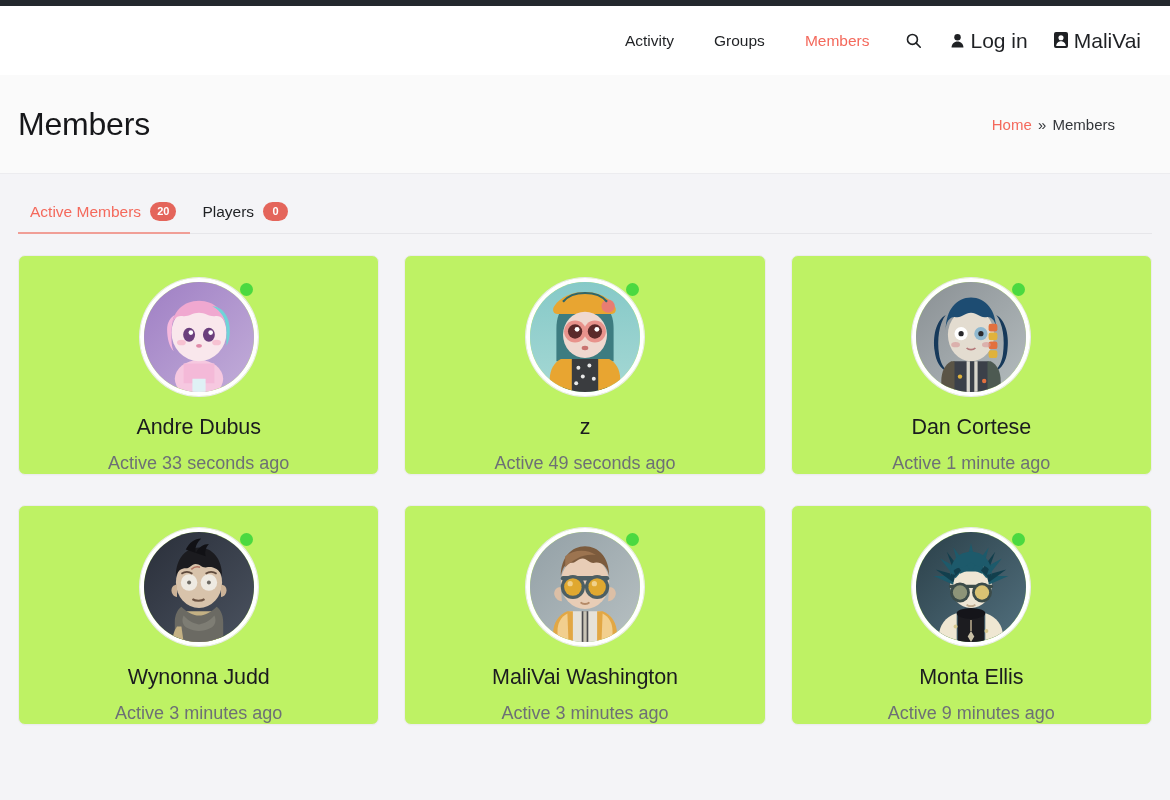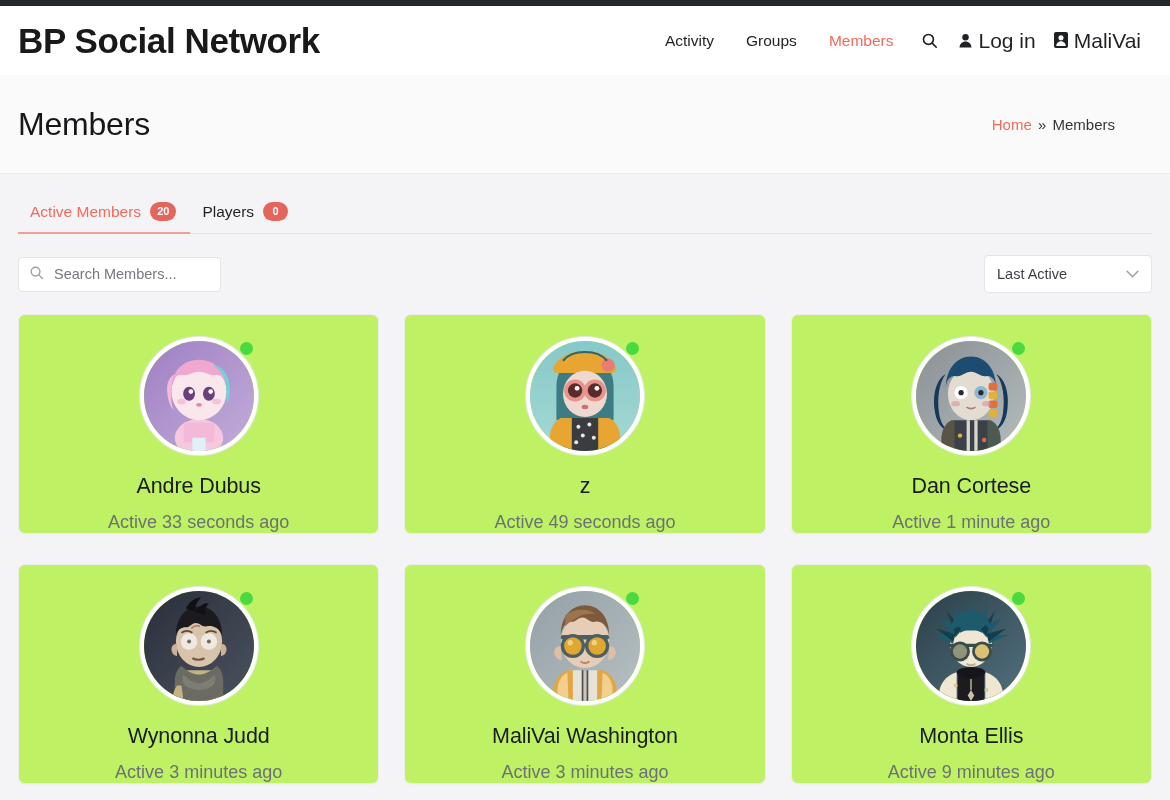--- a/index.html
+++ b/index.html
@@ -35,21 +35,21 @@
     color: #18191a;
     letter-spacing: -0.4px;
     line-height: 1;
     white-space: nowrap;
     cursor: pointer;
   }
   .header-nav {
     margin-left: auto;
     display: flex;
     align-items: center;
-    gap: 0;
+    gap: 8px;
   }
   .nav-link {
     font-size: 15.5px;
     color: #1f2124;
     text-decoration: none;
     padding: 0 16px;
     white-space: nowrap;
     cursor: pointer;
   }
   .nav-link.active { color: #f4695c; }
@@ -259,21 +259,20 @@
     color: #6d7075;
     text-align: center;
   }
 </style>
 </head>
 <body>
 
 <div class="admin-bar"></div>
 
 <header class="site-header">
-  <div class="site-title">BP Social Network</div>
   <nav class="header-nav">
     <a class="nav-link">Activity</a>
     <a class="nav-link">Groups</a>
     <a class="nav-link active">Members</a>
     <span class="nav-icon-btn">
       <svg width="17" height="17" viewBox="0 0 24 24" fill="none" stroke="#1f2124" stroke-width="2.3" stroke-linecap="round">
         <circle cx="10.5" cy="10.5" r="7"></circle>
           <line x1="15.8" y1="15.8" x2="21.5" y2="21.5"></line>
       </svg>
     </span>
@@ -314,40 +313,20 @@
     <button class="tab active">
       <span>Active Members</span>
       <span class="tab-badge">20</span>
     </button>
     <button class="tab">
       <span>Players</span>
       <span class="tab-badge">0</span>
     </button>
   </div>
 
-  <div class="filter-bar">
-    <div class="search-box">
-      <span>
-        <svg width="15" height="15" viewBox="0 0 24 24" fill="none" stroke="#9aa0a6" stroke-width="2.2" stroke-linecap="round">
-          <circle cx="10.5" cy="10.5" r="7"></circle>
-            <line x1="15.8" y1="15.8" x2="21.5" y2="21.5"></line>
-        </svg>
-      </span>
-      <input type="text" placeholder="Search Members..." style="">
-    </div>
-
-    <div class="sort-select">
-      <span class="label">Last Active</span>
-      <span class="chev">
-        <svg width="13" height="8" viewBox="0 0 14 9" fill="none" stroke="#9aa0a6" stroke-width="1.7" stroke-linecap="round" stroke-linejoin="round">
-          <polyline points="1,1.5 7,7.5 13,1.5"></polyline>
-        </svg>
-      </span>
-    </div>
-  </div>
 
   <div class="member-grid">
 
     <div class="member-card">
       <div class="avatar-wrap">
         <div class="avatar">
           <svg viewBox="0 0 100 100">
             <defs>
                 <linearGradient id="g1" x1="0" y1="0" x2="1" y2="1">
               <stop offset="0" stop-color="#9f7fc4"></stop>

